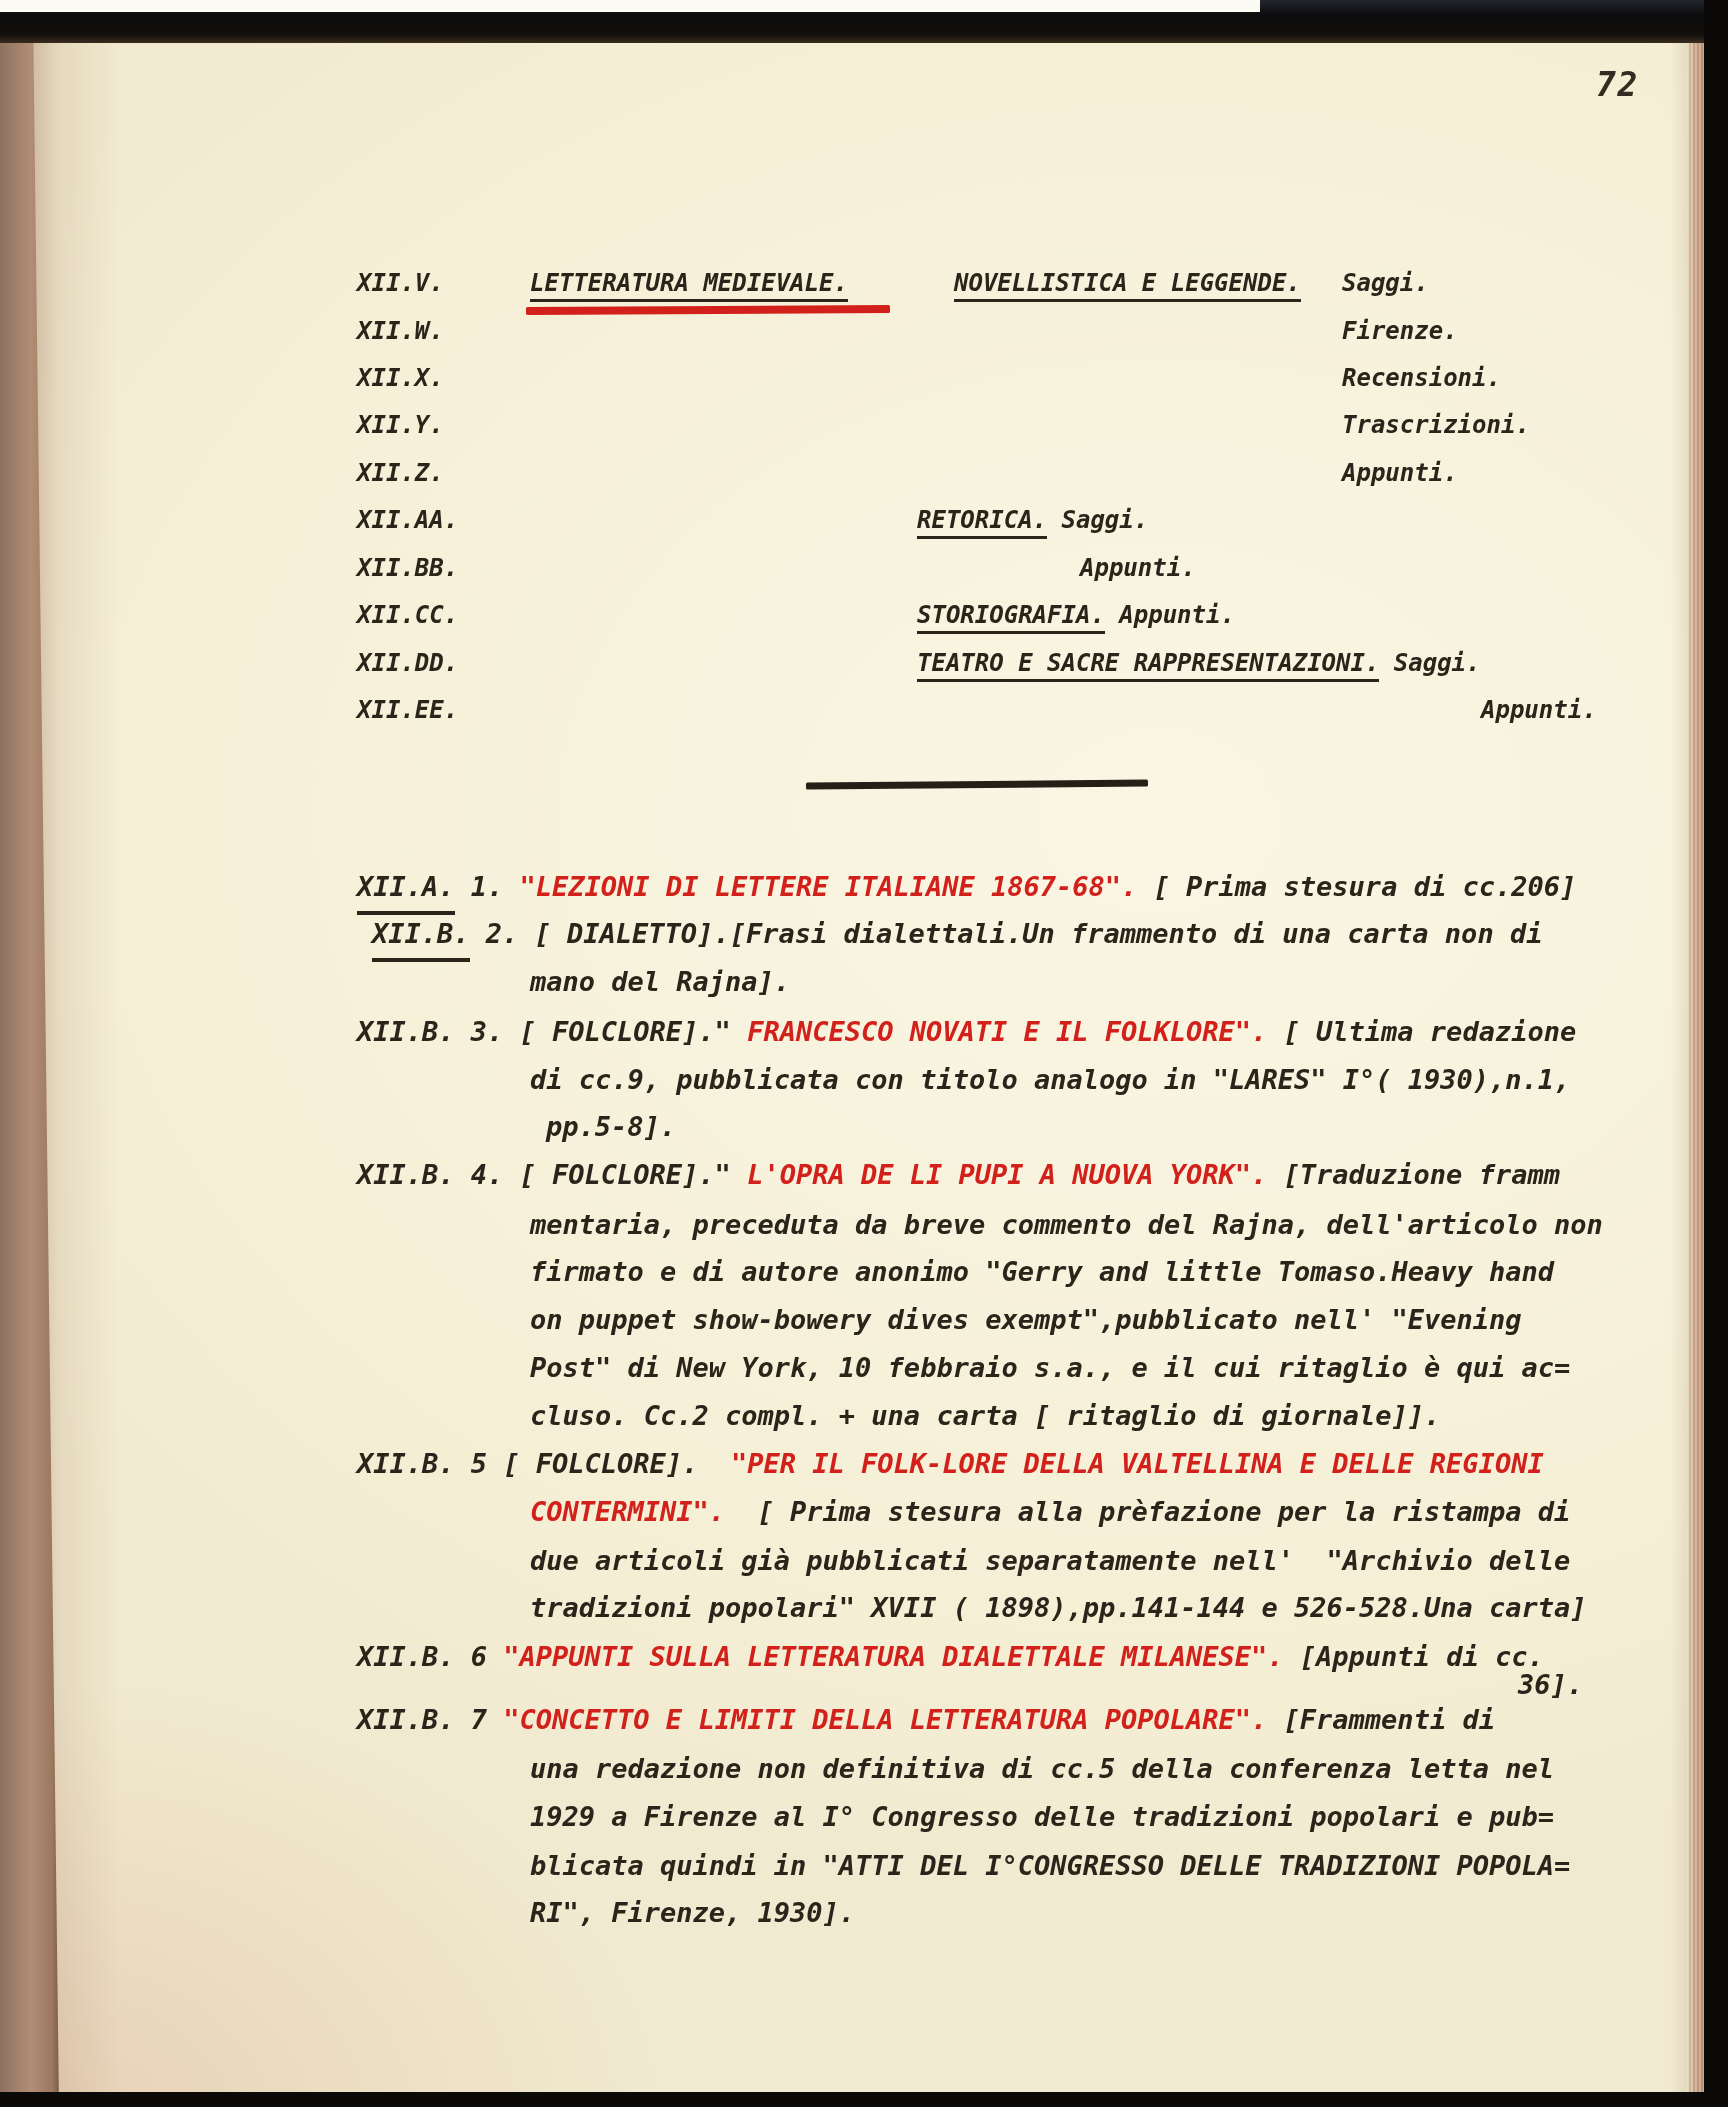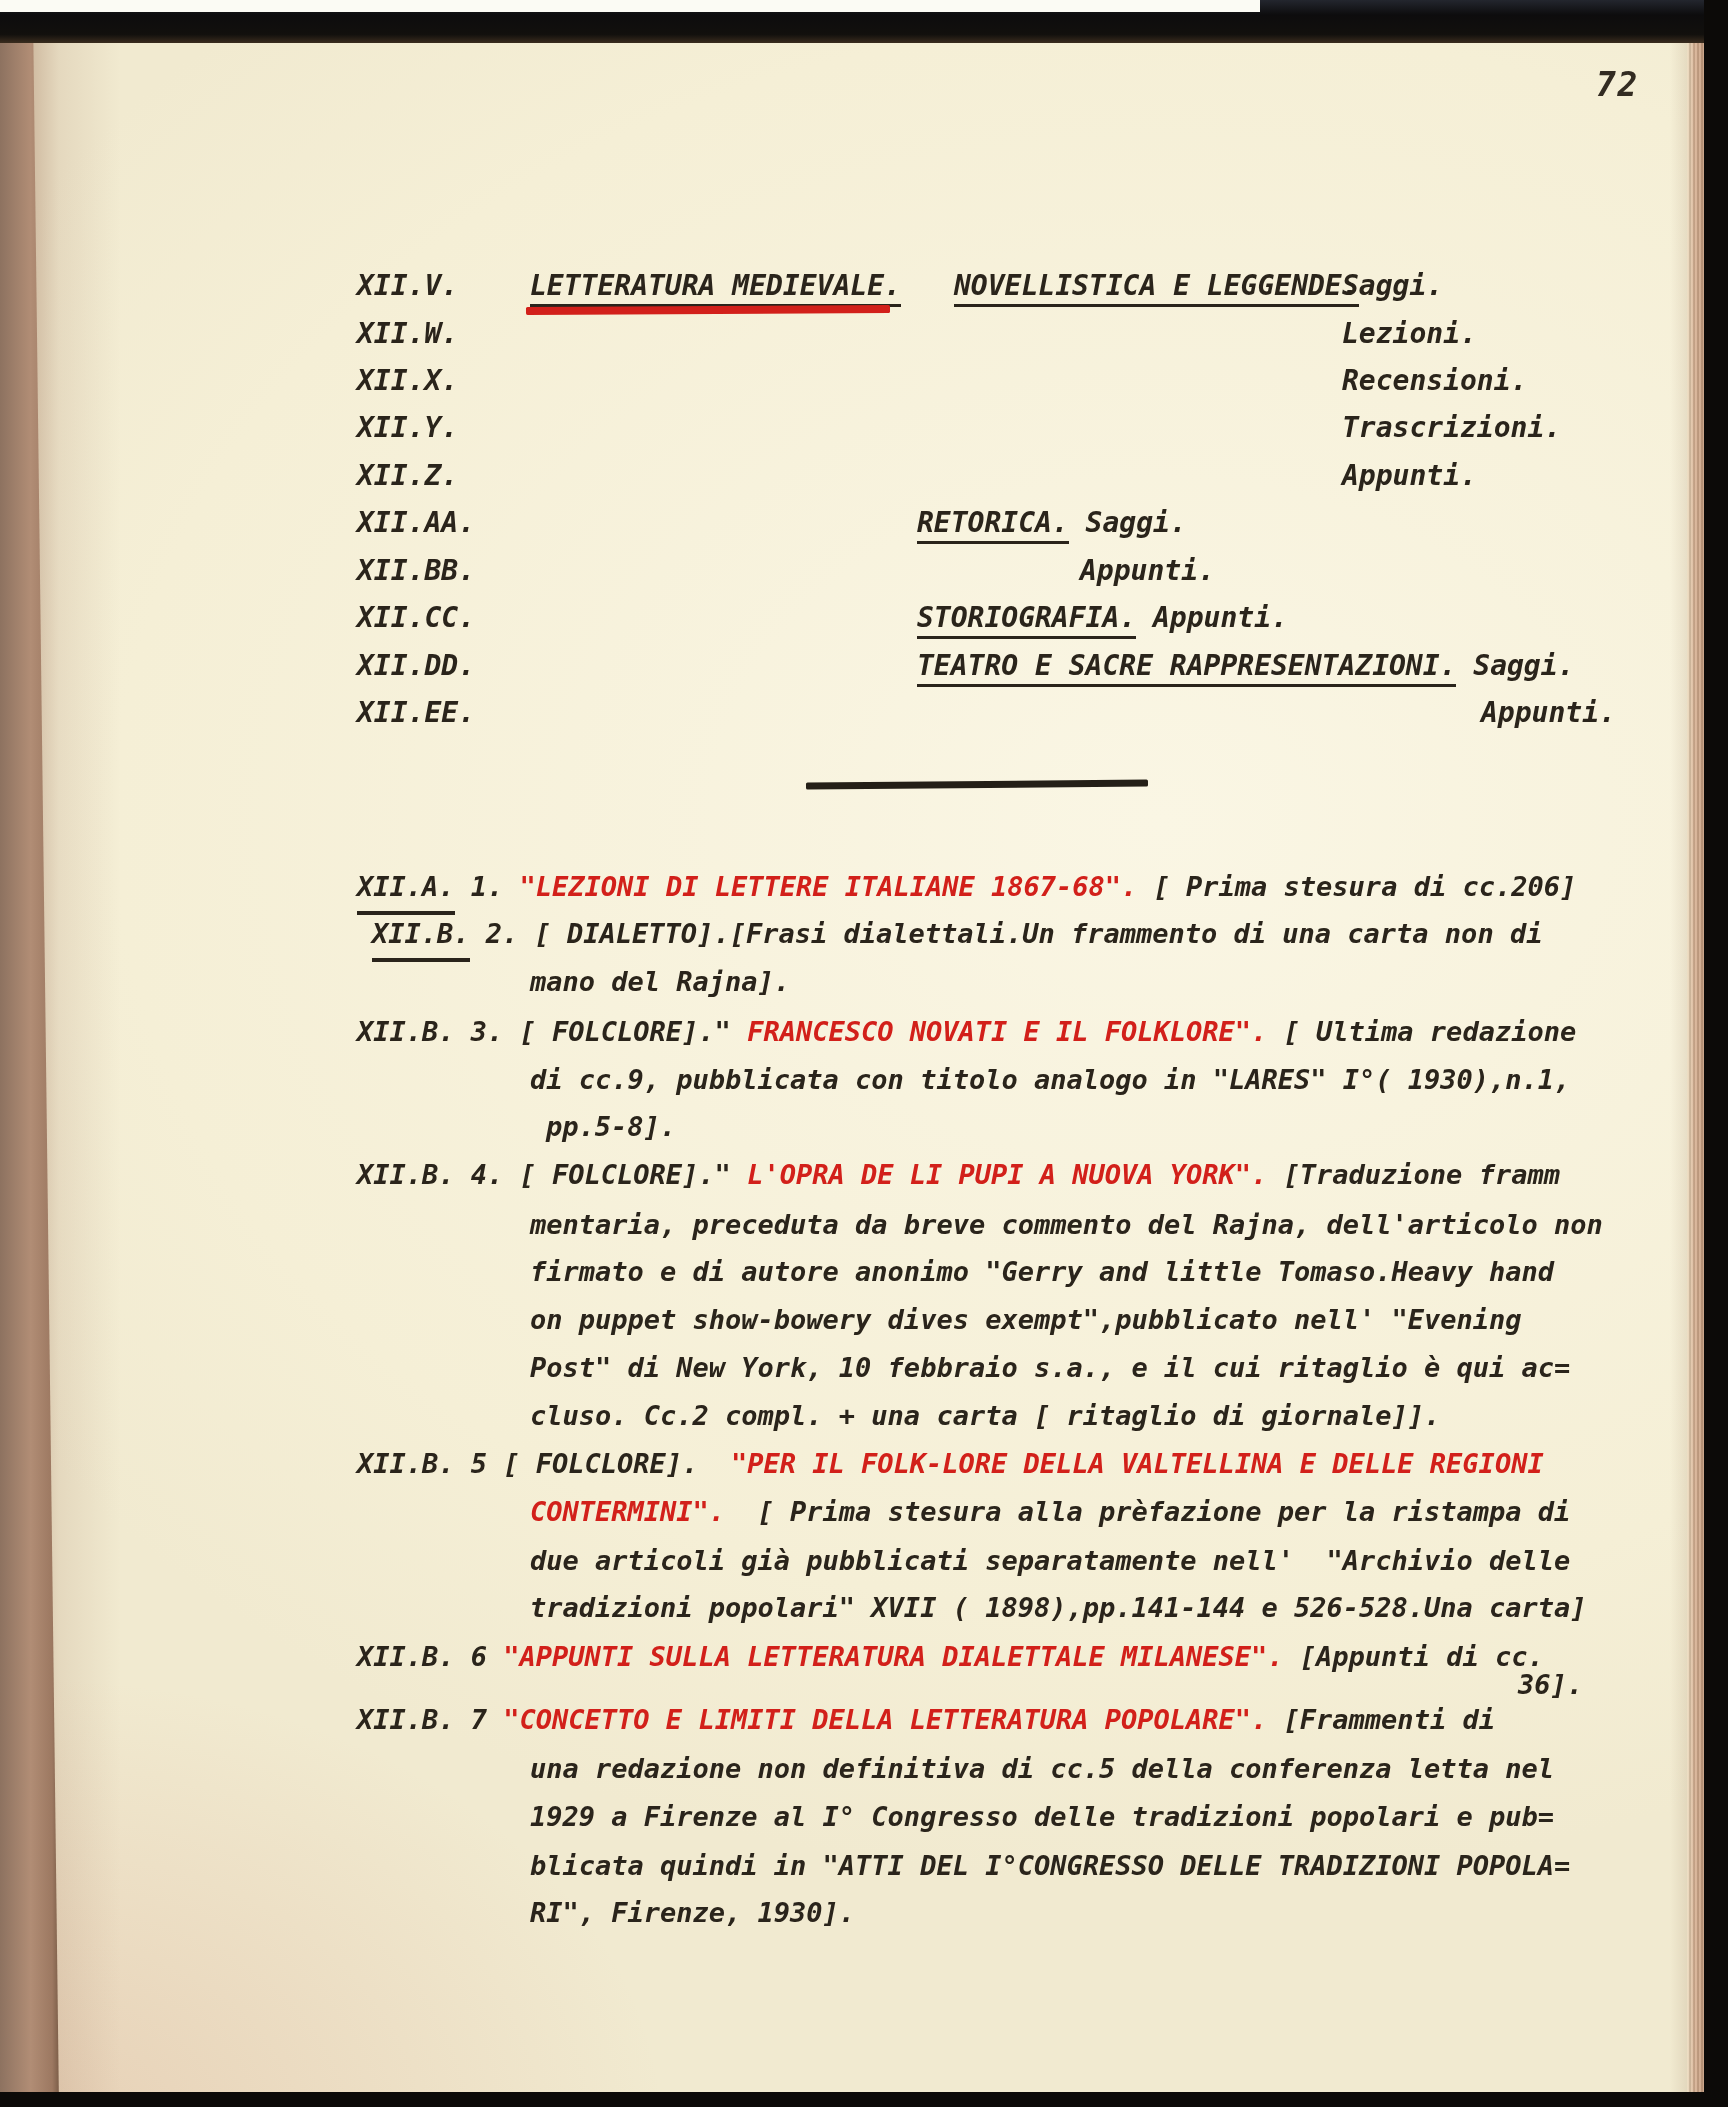--- a/index.html
+++ b/index.html
@@ -23,21 +23,21 @@
     clip-path:polygon(0 0,33px 0,59px 100%,0 100%);}
   
   .right-edge{position:absolute;left:1687px;top:41px;width:41px;height:2052px;
     background:
       repeating-linear-gradient(90deg, rgba(255,255,255,.10) 0 1.6px, rgba(0,0,0,.10) 1.6px 4.1px),
       linear-gradient(90deg,#ecdcbf 0%,#d8b294 18%,#c79e80 40%,#7c5d45 68%,#140f0a 78%,#0d0a08 100%);}
   .bottom-band{position:absolute;left:0;top:2092px;width:1728px;height:15.5px;background:#0c0a08;}
 
   .tw{font-style:italic;font-weight:700;color:#2a241b;}
   .line{position:absolute;white-space:pre;line-height:1.15;}
-  .sz-u{font-size:28px;}
+  .sz-u{font-size:24px;}
   .sz-l{font-size:27px;}
   .red{color:#d2201a;}
   .u{border-bottom:3.3px solid currentColor;padding-bottom:1.6px;}
   .u2{border-bottom:4.1px solid currentColor;padding-bottom:9px;}
   .rule{position:absolute;border-radius:1.6px;}
   .pageno{position:absolute;left:1596px;top:65px;font-size:33px;font-style:italic;
           font-weight:700;color:#332c22;letter-spacing:1.6px;}
 </style>
 </head>
 <body>
@@ -51,21 +51,21 @@
   <div class="bottom-band"></div>
 
   <div class="pageno">72</div>
 
   <div id="text-layer">
       <div class="line tw sz-u" style="left: 357px; top: 270px;"><span>XII.V.</span></div>
       <div class="line tw sz-u" style="left: 530px; top: 270px; font-style: italic;"><span class="u">LETTERATURA MEDIEVALE.</span></div>
       <div class="line tw sz-u" style="left: 917px; top: 270px; margin-left: 37px;"><span class="u">NOVELLISTICA E LEGGENDE.</span></div>
       <div class="line tw sz-u" style="left: 1342px; top: 270px;"><span>Saggi.</span></div>
       <div class="line tw sz-u" style="left: 357px; top: 318px;"><span>XII.W.</span></div>
-      <div class="line tw sz-u" style="left: 1342px; top: 318px;"><span>Lezioni.</span></div>
+      <div class="line tw sz-u" style="left: 1342px; top: 318px;"><span>Firenze.</span></div>
       <div class="line tw sz-u" style="left: 357px; top: 365px;"><span>XII.X.</span></div>
       <div class="line tw sz-u" style="left: 1342px; top: 365px;"><span>Recensioni.</span></div>
       <div class="line tw sz-u" style="left: 357px; top: 412px;"><span>XII.Y.</span></div>
       <div class="line tw sz-u" style="left: 1342px; top: 412px;"><span>Trascrizioni.</span></div>
       <div class="line tw sz-u" style="left: 357px; top: 460px;"><span>XII.Z.</span></div>
       <div class="line tw sz-u" style="left: 1342px; top: 460px;"><span>Appunti.</span></div>
       <div class="line tw sz-u" style="left: 357px; top: 507px;"><span>XII.AA.</span></div>
       <div class="line tw sz-u" style="left: 917px; top: 507px;"><span class="u">RETORICA.</span><span> Saggi.</span></div>
       <div class="line tw sz-u" style="left: 357px; top: 555px;"><span>XII.BB.</span></div>
       <div class="line tw sz-u" style="left: 1080px; top: 555px;"><span>Appunti.</span></div>

